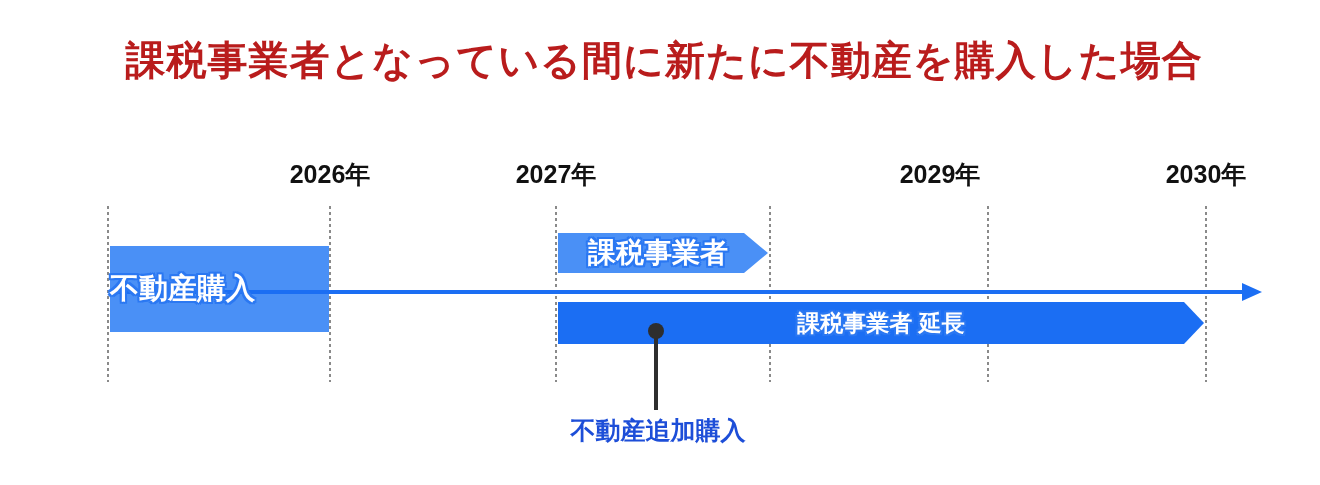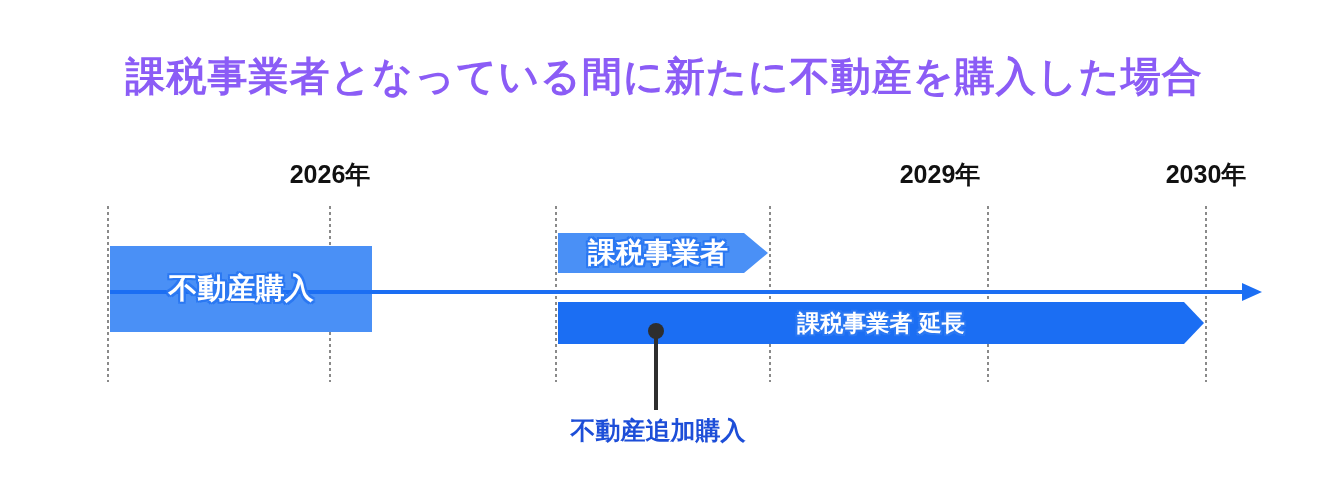--- a/index.html
+++ b/index.html
@@ -8,39 +8,39 @@
     width:1320px;height:485px;
     background:#ffffff;
     overflow:hidden;
     font-family:"Liberation Sans","DejaVu Sans",sans-serif;
   }
   .title{
     position:absolute;left:0;right:0;top:36px;
     text-align:center;
     font-size:40px;line-height:1.2;
     font-weight:bold;
-    color:#8b5cf6;
+    color:#b91c1c;
     letter-spacing:1px;
-    margin:16px;
+    margin:0;
     padding-left:8px;
   }
   .year-label{
     position:absolute;top:158px;
     transform:translateX(-50%);
     font-size:25px;font-weight:bold;color:#111;
     white-space:nowrap;
   }
   .tick{
     position:absolute;top:206px;height:176px;width:2px;
     background:repeating-linear-gradient(to bottom,var(--gridline) 0 3px,transparent 3px 6px);
   }
   .purchase-box{
-    position:absolute;left:110px;top:246px;width:262px;height:86px;
+    position:absolute;left:110px;top:246px;width:219px;height:86px;
     background:var(--light-blue);
-    display:flex;align-items:center;justify-content:center;
+    display:flex;align-items:center;
   }
   .band-text{
     position:relative;z-index:3;
     color:#fff;font-weight:bold;font-size:29px;
     white-space:nowrap;
     text-shadow:
       -2px -2px 0 var(--outline-blue), 2px -2px 0 var(--outline-blue),
       -2px  2px 0 var(--outline-blue), 2px  2px 0 var(--outline-blue),
       -2px  0   0 var(--outline-blue), 2px  0   0 var(--outline-blue),
        0   -2px 0 var(--outline-blue), 0    2px 0 var(--outline-blue);
@@ -86,20 +86,21 @@
   }
 </style>
 </head>
 <body>
 
 <div class="canvas">
 
   <h1 class="title">課税事業者となっている間に新たに不動産を購入した場合</h1>
 
   <div class="year-label" style="left:330px">2026年</div>
+  <div class="year-label" style="left:556px">2027年</div>
   <div class="year-label" style="left:940px">2029年</div>
   <div class="year-label" style="left:1206px">2030年</div>
 
   <div class="tick" style="left:107px"></div>
   <div class="tick" style="left:329px"></div>
   <div class="tick" style="left:555px"></div>
   <div class="tick" style="left:769px"></div>
   <div class="tick" style="left:987px"></div>
   <div class="tick" style="left:1205px"></div>
 

